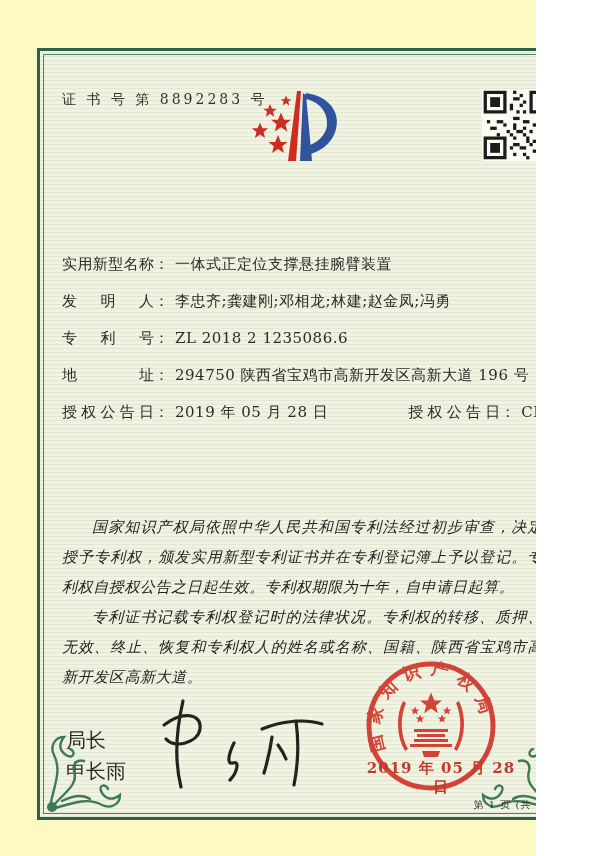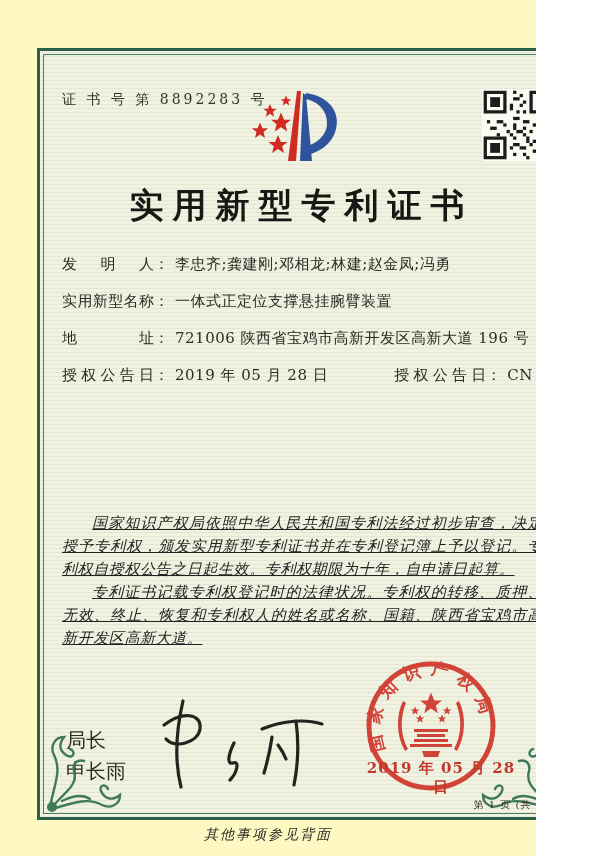--- a/index.html
+++ b/index.html
@@ -37,26 +37,26 @@
   .title {
     position:absolute; left:0; right:0; top:132px; text-align:center;
     font-size:34px; font-weight:bold; letter-spacing:9px; color:#171713;
   }
 
   .content { position:absolute; left:22px; right:18px; top:204px; font-size:15px; color:#2b2b26; }
   .frow { height:20px; margin-bottom:17px; white-space:nowrap; }
   .flabel { display:inline-block; width:92px; text-align:justify; text-align-last:justify; vertical-align:top; }
   .fcolon { display:inline-block; margin-right:6px; }
   .fvalue { letter-spacing:0.5px; }
-  .frow-split { display:flex; }
+  .frow-split { display:flex;gap:14px; }
   .fgroup2 { margin-left:66px; }
 
   .paras { position:absolute; left:22px; right:20px; top:461px;
-    font-size:15px; line-height:23px; color:#222; font-style:italic;
-    letter-spacing:0.6px; text-align:justify;text-decoration:underline; }
+    font-size:15px; line-height:30px; color:#222; font-style:italic;
+    letter-spacing:0.6px; text-align:justify; }
   .paras p { text-indent:2em; }
 
   .signer { position:absolute; left:26px; top:674px; font-size:20px; color:#2b2b26; line-height:31px; font-style:normal; }
 
   .signature { position:absolute; left:110px; top:642px; }
 
   .seal { position:absolute; left:324px; top:608px; }
   .seal-date {
     position:absolute; left:316px; top:708px; width:170px; text-align:center;
     font-size:15px; font-weight:bold; color:#c0392b; letter-spacing:1px;
@@ -148,31 +148,33 @@
         <rect x="15.5" y="18.5" width="2" height="1"></rect>
           <rect x="18.5" y="18.5" width="1" height="1"></rect>
         <rect x="9.5" y="19.5" width="1" height="1"></rect>
           <rect x="12.5" y="19.5" width="1" height="1"></rect>
         <rect x="13.5" y="20.5" width="1" height="1"></rect>
           <rect x="16.5" y="20.5" width="2" height="1"></rect>
         <rect x="19.5" y="20.5" width="1" height="1"></rect>
       </g>
     </svg>
 
-    <div class="title">实用新型专利证书</div>
 
     <div class="content">
       <div class="frow">
+        <span class="flabel">实用新型名称</span><span class="fcolon">：</span><span class="fvalue">一体式正定位支撑悬挂腕臂装置</span>
+      </div>
+      <div class="frow">
         <span class="flabel">发明人</span><span class="fcolon">：</span><span class="fvalue">李忠齐;龚建刚;邓相龙;林建;赵金凤;冯勇</span>
       </div>
       <div class="frow">
-        <span class="flabel">实用新型名称</span><span class="fcolon">：</span><span class="fvalue">一体式正定位支撑悬挂腕臂装置</span>
-      </div>
-      <div class="frow">
-        <span class="flabel">地址</span><span class="fcolon">：</span><span class="fvalue">721006 陕西省宝鸡市高新开发区高新大道 196 号</span>
+        <span class="flabel">专利号</span><span class="fcolon">：</span><span class="fvalue">ZL 2018 2 1235086.6</span>
+      </div>
+      <div class="frow">
+        <span class="flabel">地址</span><span class="fcolon">：</span><span class="fvalue">294750 陕西省宝鸡市高新开发区高新大道 196 号</span>
       </div>
       <div class="frow frow-split">
         <div>
           <span class="flabel">授权公告日</span><span class="fcolon">：</span><span class="fvalue">2019 年 05 月 28 日</span>
         </div>
         <div class="fgroup2">
           <span class="flabel">授权公告日</span><span class="fcolon">：</span><span class="fvalue">CN 208906699 U</span>
         </div>
       </div>
     </div>
@@ -239,15 +241,14 @@
         <path d="M8,88 C28,82 44,76 58,84 C66,88 76,84 76,74 C68,80 62,78 58,72 C53,64 62,62 64,68"></path>
         <path d="M10,84 C22,70 34,64 30,50 C28,42 34,38 40,40"></path>
         <path d="M18,80 C30,74 40,74 46,78"></path>
       </g>
       <circle cx="8" cy="86" r="5" fill="#3f7a58"></circle>
     </svg>
 
     <div class="page-no">第 1 页 (共 2 页)</div>
   </div>
 
-  <div class="back-note">其他事项参见背面</div>
 
 </div>
 
 </body></html>

